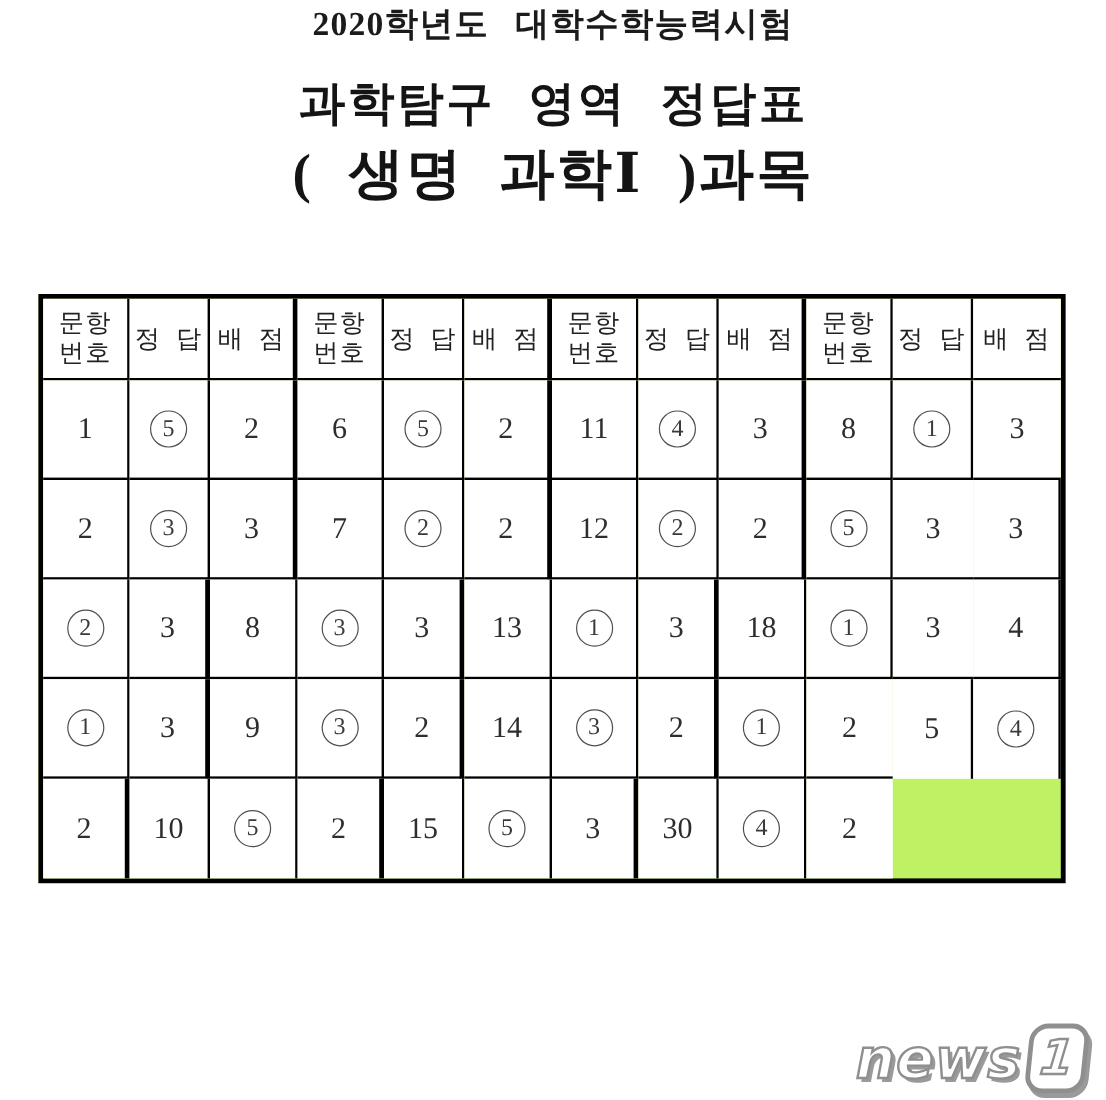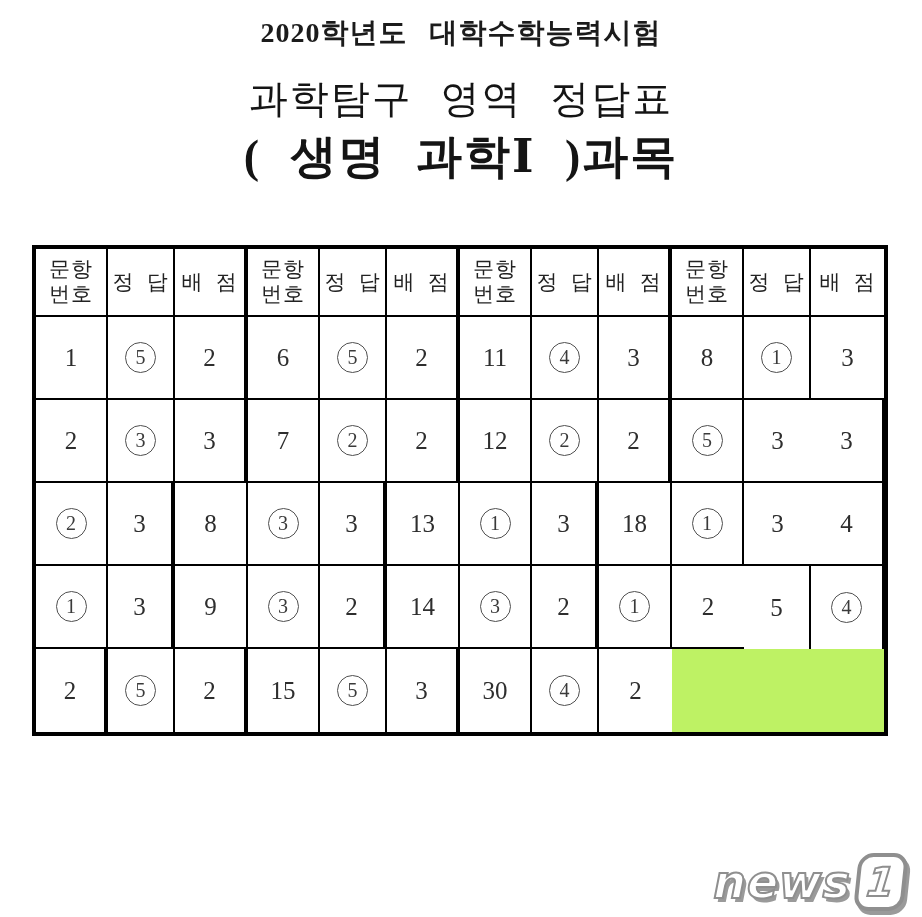--- a/index.html
+++ b/index.html
@@ -6,33 +6,33 @@
   body {
     width: 922px; height: 917px;
     background: #ffffff;
     position: relative;
     overflow: hidden;
     font-family: "Liberation Serif", "DejaVu Serif", serif;
     color: #1d1d1d;
   }
 
   
-  .titles { text-align: center; padding-top: 16px; }
+  .titles { text-align: center; padding-top: 4px; }
   .title-line1 {
     font-size: 28px;
     font-weight: 600;
     letter-spacing: 1px;
     word-spacing: 14px;
     color: #1b1b1b;
     line-height: 1.2;
   }
   .title-line2 {
     margin-top: 26px;
     font-size: 39px;
-    font-weight: 400;
+    font-weight: 700;
     letter-spacing: 2px;
     word-spacing: 16px;
     color: #141414;
     line-height: 1.2;
   }
   .title-line3 {
     margin-top: 7px;
     font-size: 46px;
     font-weight: 700;
     letter-spacing: 2px;
@@ -253,20 +253,21 @@
     <div class="cell num group-end">2</div>
     <div class="cell ">
       <span class="circle">1</span>
     </div>
     <div class="cell num last-col">2</div>
     <div class="cell num last-row">5</div>
     <div class="cell  last-row">
       <span class="circle">4</span>
     </div>
     <div class="cell num group-end last-row">2</div>
+    <div class="cell num last-row">10</div>
     <div class="cell  last-row">
       <span class="circle">5</span>
     </div>
     <div class="cell num group-end last-row">2</div>
     <div class="cell num last-row">15</div>
     <div class="cell  last-row">
       <span class="circle">5</span>
     </div>
     <div class="cell num group-end last-row">3</div>
     <div class="cell num last-row">30</div>

